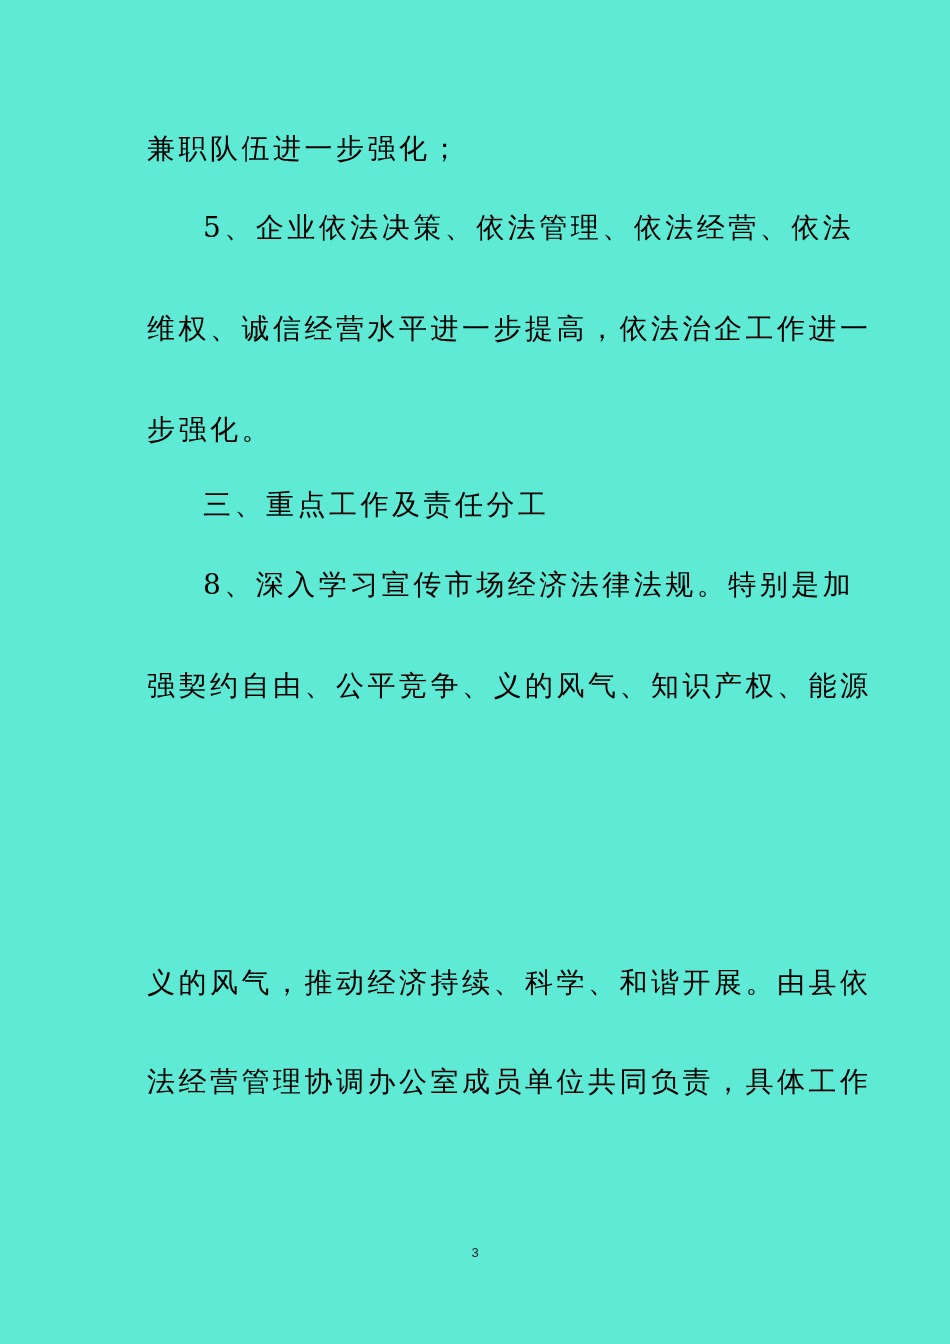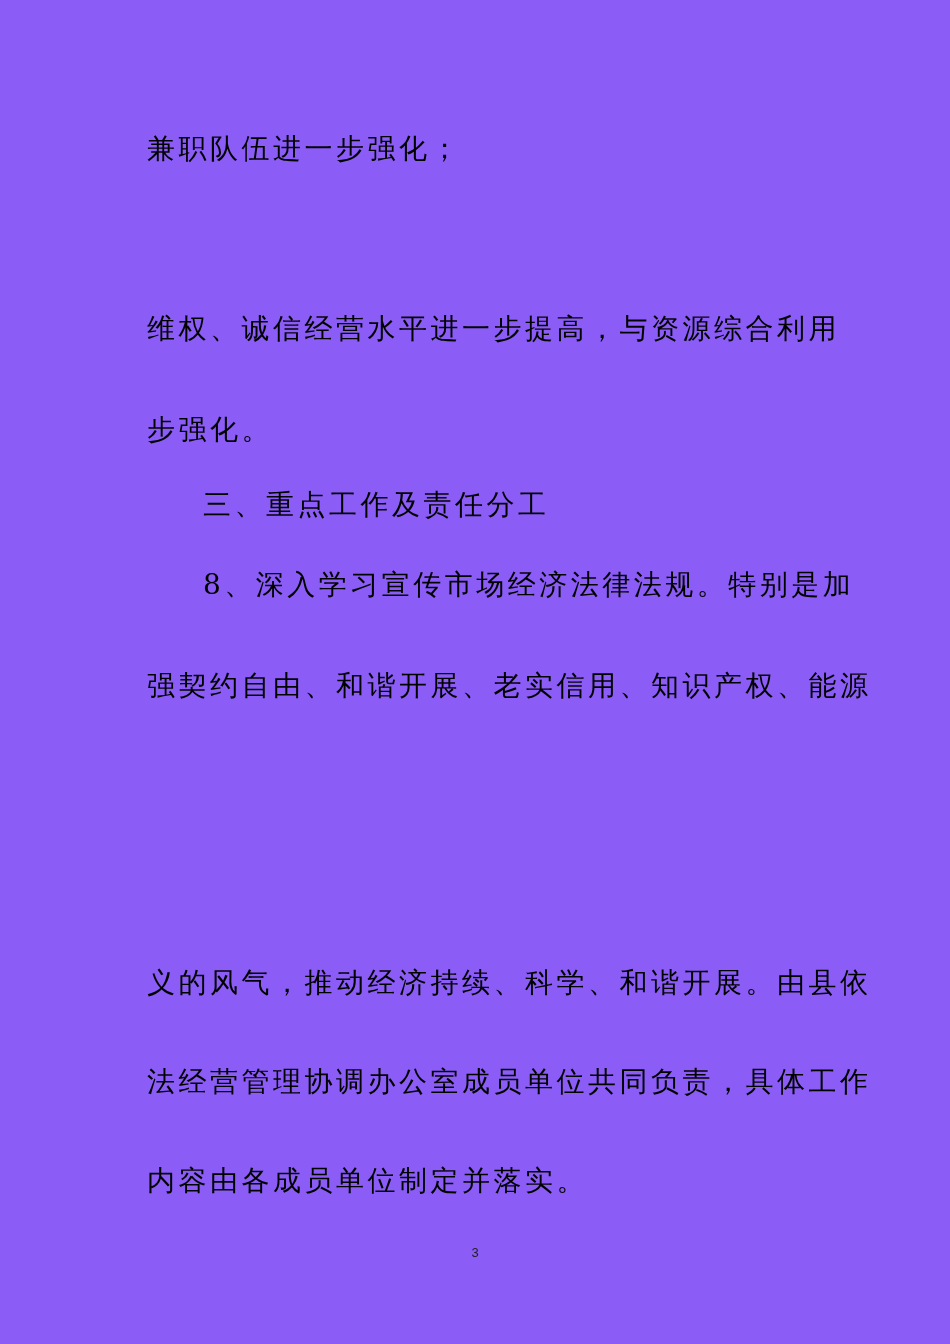--- a/index.html
+++ b/index.html
@@ -14,21 +14,21 @@
       overflow: hidden;
       font-family: "DejaVu Serif", "Liberation Serif", serif;
       color: #000000;
     }
     .page {
       position: absolute;
       left: 0;
       top: 0;
       width: 950px;
       height: 1344px;
-      background: #8b5cf6;
+      background: #5eead4;
       text-decoration: underline;
     }
     .line {
       position: absolute;
       left: 147px;
       width: 660px;
       font-size: 28px;
       line-height: 36px;
       white-space: nowrap;
       letter-spacing: 3.5px;
@@ -43,23 +43,23 @@
       font-family: "Liberation Sans", sans-serif;
       font-size: 13px;
       color: #222;
     }
   </style>
 </head>
 <body>
 
 <div class="page">
   <div class="line" style="top:131px">兼职队伍进一步强化；</div>
-  <div class="line" style="top:311px">维权、诚信经营水平进一步提高，与资源综合利用</div>
+  <div class="line indent" style="top:210px">5、企业依法决策、依法管理、依法经营、依法</div>
+  <div class="line" style="top:311px">维权、诚信经营水平进一步提高，依法治企工作进一</div>
   <div class="line indent" style="top:487px">三、重点工作及责任分工</div>
   <div class="line" style="top:412px">步强化。</div>
   <div class="line indent" style="top:567px">8、深入学习宣传市场经济法律法规。特别是加</div>
-  <div class="line" style="top:668px">强契约自由、和谐开展、老实信用、知识产权、能源</div>
+  <div class="line" style="top:668px">强契约自由、公平竞争、义的风气、知识产权、能源</div>
   <div class="line" style="top:965px">义的风气，推动经济持续、科学、和谐开展。由县依</div>
   <div class="line" style="top:1064px">法经营管理协调办公室成员单位共同负责，具体工作</div>
-  <div class="line" style="top:1163px">内容由各成员单位制定并落实。</div>
 
   <div class="page-number">3</div>
 </div>
 
 </body></html>

